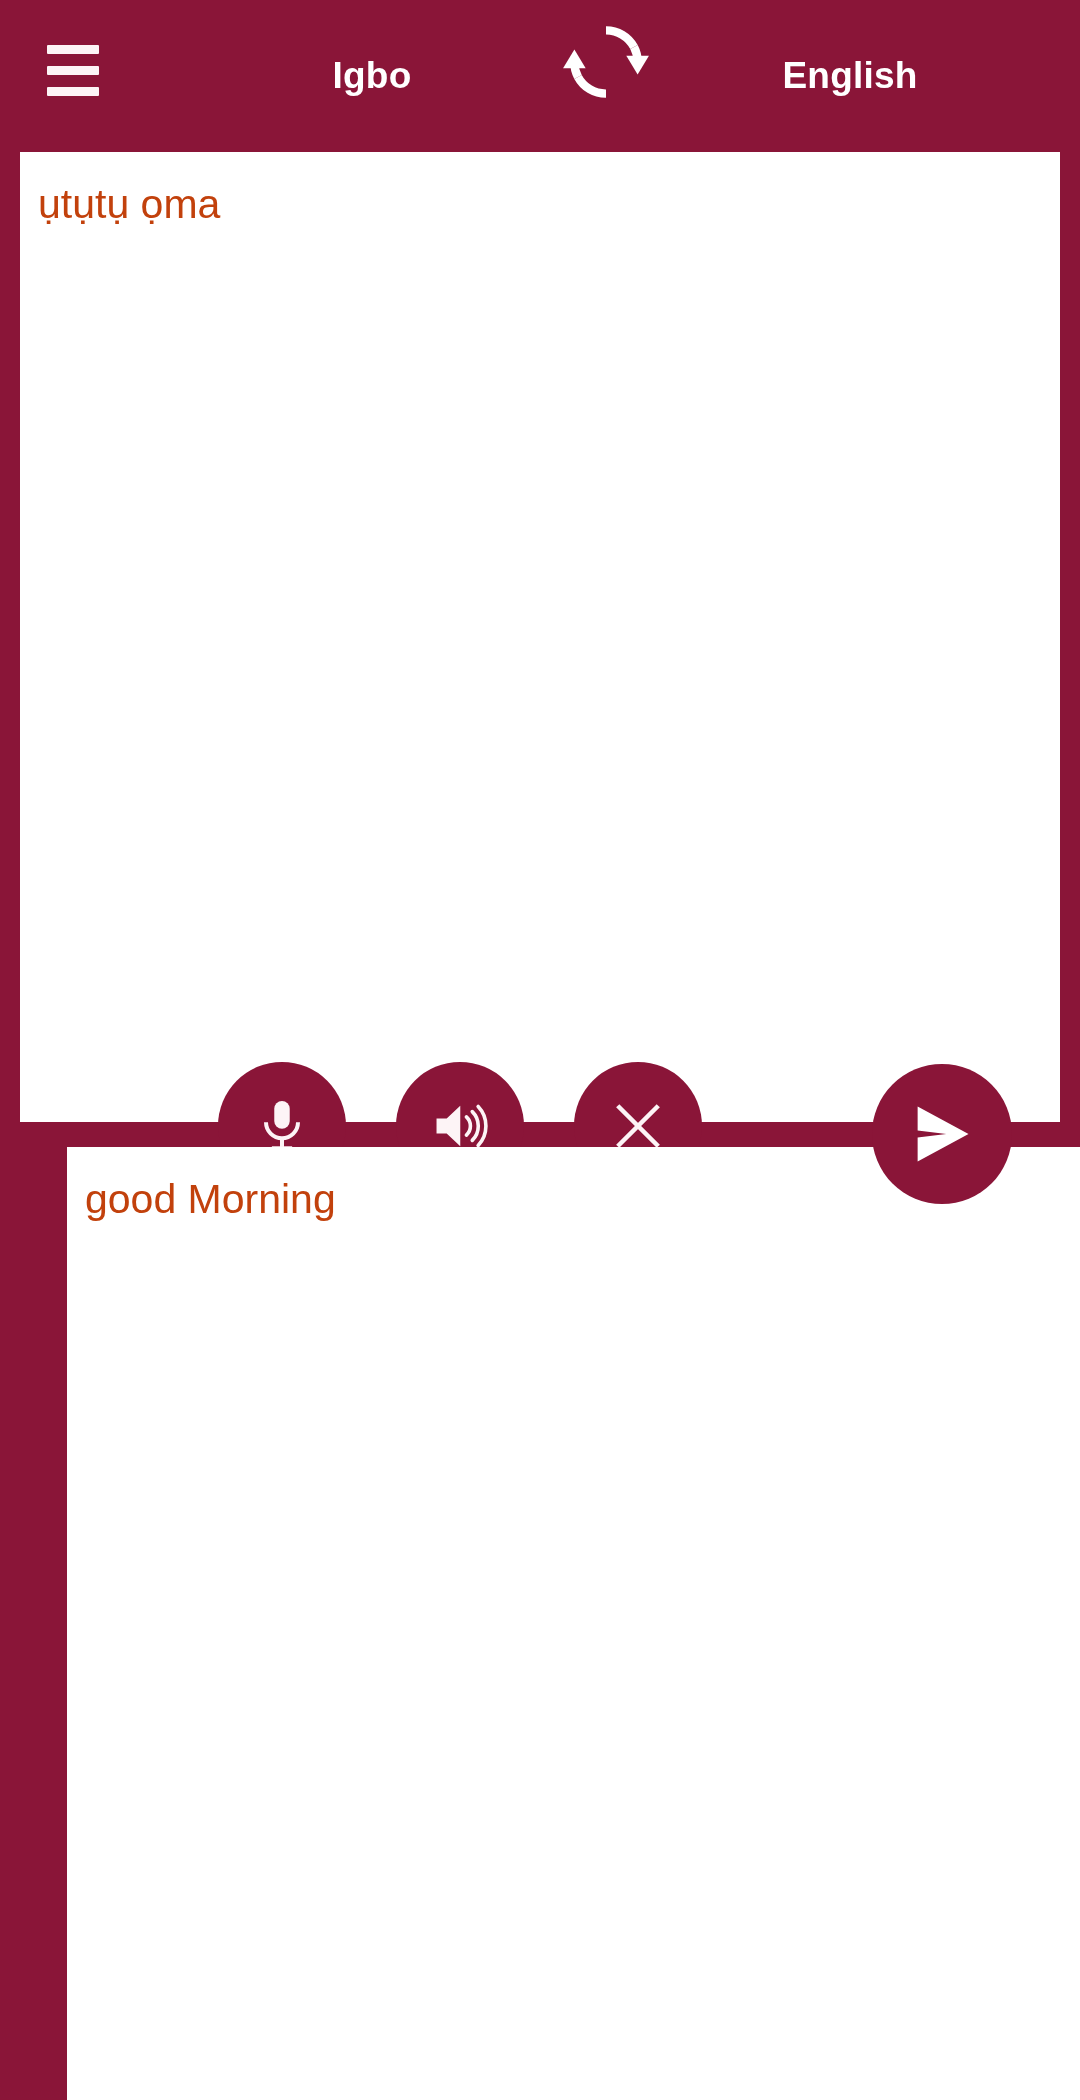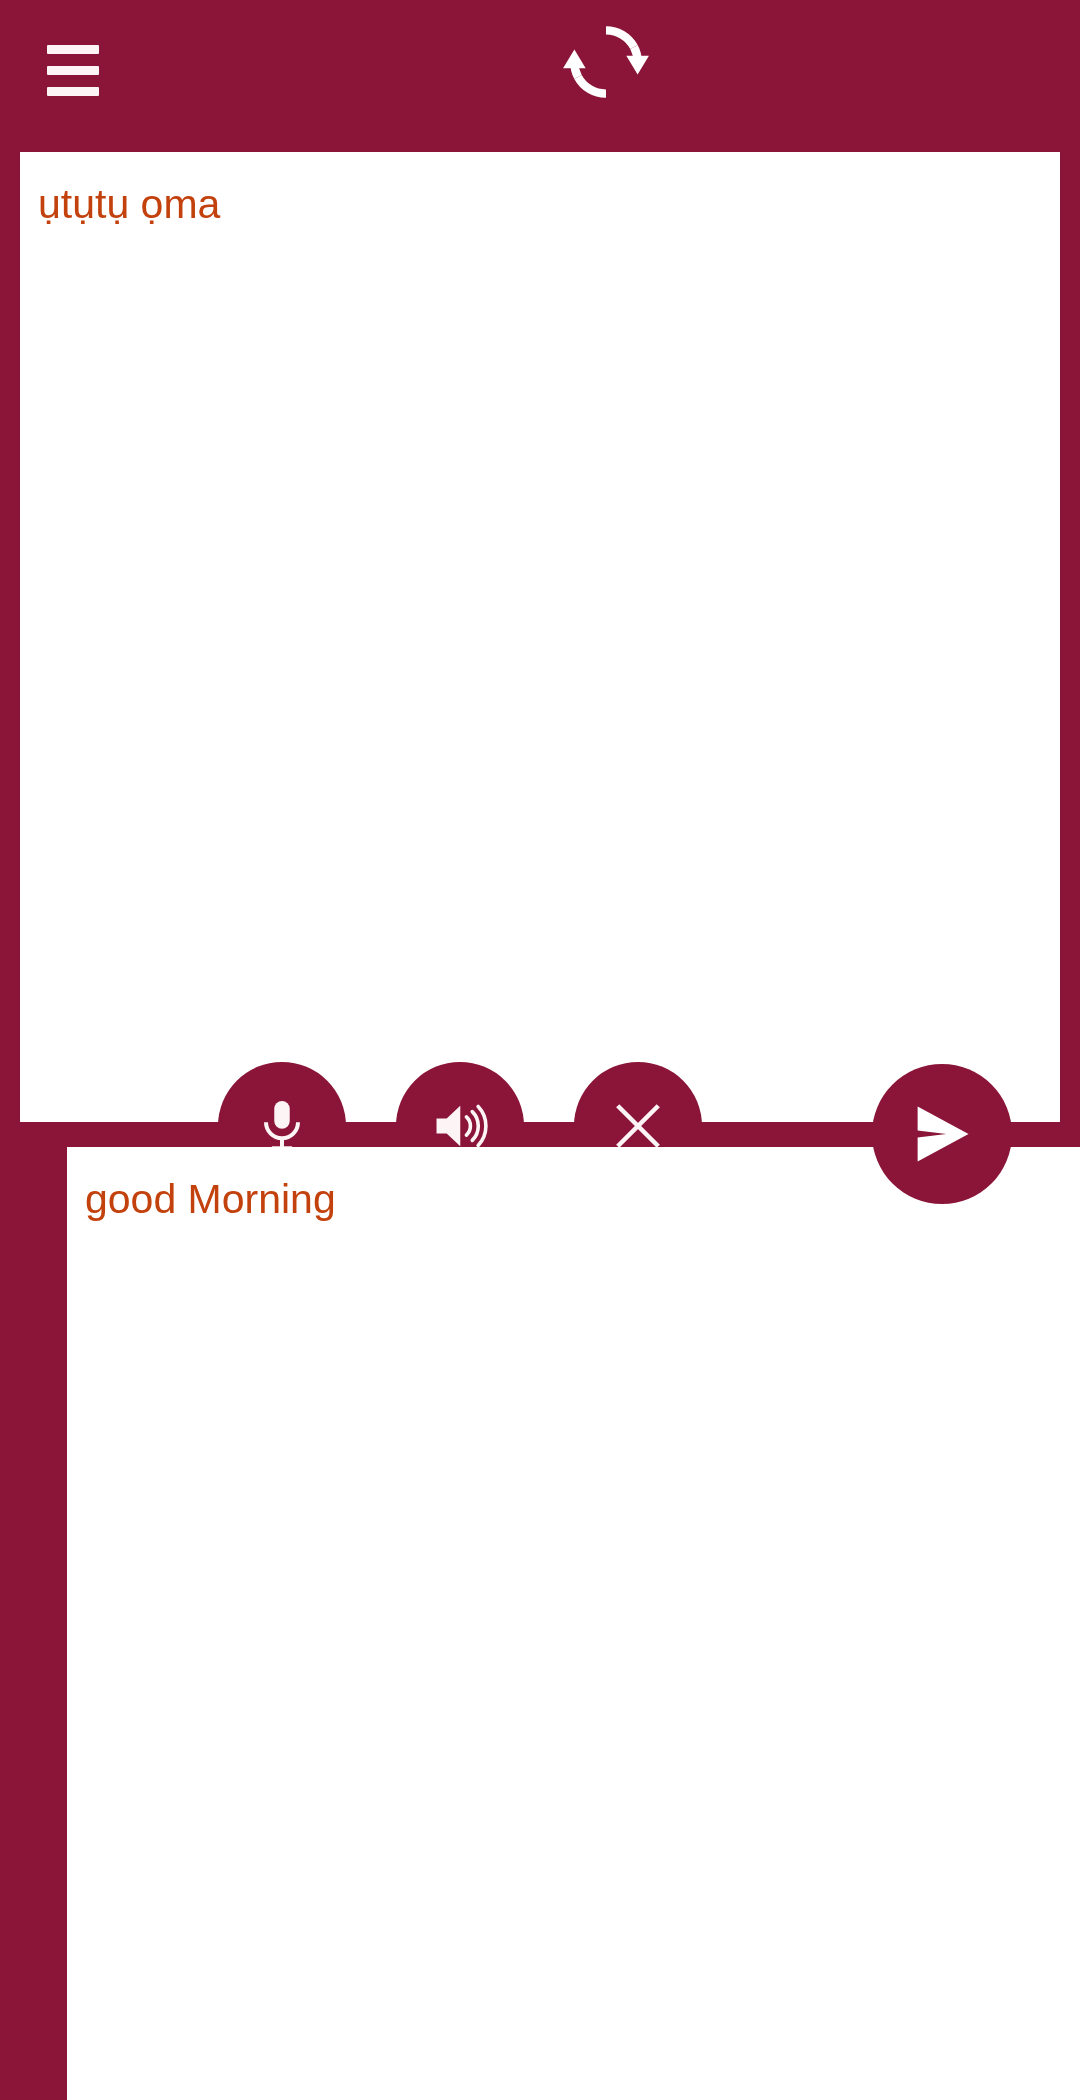--- a/index.html
+++ b/index.html
@@ -148,34 +148,36 @@
 <div id="app">
 
   <div class="header">
 
     <div class="menu-btn">
       <span class="bar"></span>
       <span class="bar"></span>
       <span class="bar"></span>
     </div>
 
+    <div class="lang-label lang-source">Igbo</div>
 
     <div class="swap-btn">
       <svg width="92" height="92" viewBox="0 0 48 48">
         <path d="M24 7.5
                  A16.5 16.5 0 0 1 38.6 16.2" fill="none" stroke="#ffffff" stroke-width="4.4" stroke-linecap="butt"></path>
         <path d="M38.6 16.2 A16.5 16.5 0 0 1 40.5 24" fill="none" stroke="#ffffff" stroke-width="4.4" stroke-linecap="butt"></path>
         <path d="M24 40.5
                  A16.5 16.5 0 0 1 9.4 31.8" fill="none" stroke="#ffffff" stroke-width="4.4" stroke-linecap="butt"></path>
         <path d="M9.4 31.8 A16.5 16.5 0 0 1 7.5 24" fill="none" stroke="#ffffff" stroke-width="4.4" stroke-linecap="butt"></path>
         <polygon points="40.5,30.5 34.6,20.8 46.4,20.8" fill="#ffffff"></polygon>
         <polygon points="7.5,17.5 13.4,27.2 1.6,27.2" fill="#ffffff"></polygon>
       </svg>
     </div>
 
+    <div class="lang-label lang-target">English</div>
   </div>
 
   <div class="panel panel-source">
 
     <div class="panel-text" aria-placeholder="">ụtụtụ ọma</div>
 
     <div class="actions actions-source">
 
       <div class="circle-btn">
         <svg width="64" height="64" viewBox="0 0 24 24">

